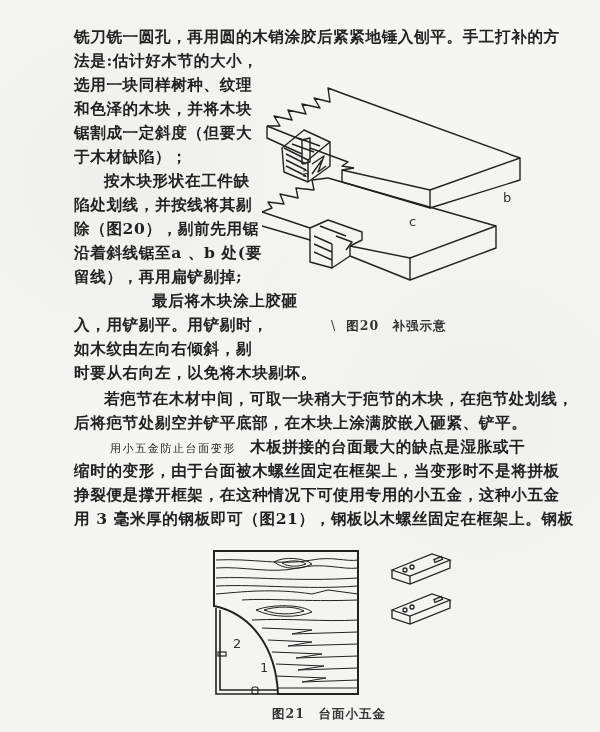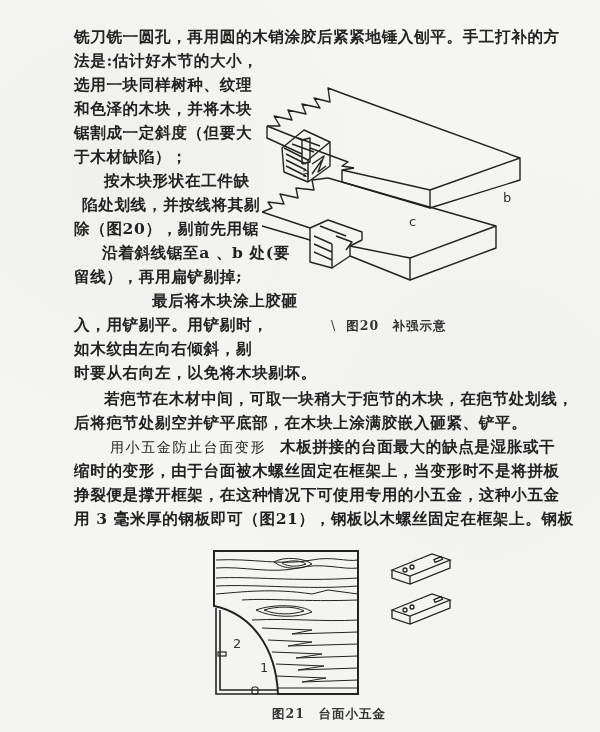--- a/index.html
+++ b/index.html
@@ -28,21 +28,21 @@
   }
   .fig-caption {
     position: absolute;
     font-size: 12.5px;
     font-weight: bold;
     letter-spacing: 1px;
     color: #333;
     white-space: nowrap;
   }
   .subhead {
-    font-size: 14px;
+    font-size: 11px;
     font-weight: normal;
     letter-spacing: 1.6px;
   }
   svg.fig { position: absolute; }
   .lbl {
     position: absolute; font-size: 13px; color: #333;
     font-family: "DejaVu Sans", sans-serif;
   }
 </style>
 </head>
@@ -51,23 +51,23 @@
 <div class="page">
 
   <div class="line" style="left:74px;top:26px;">铣刀铣一圆孔，再用圆的木销涂胶后紧紧地锤入刨平。手工打补的方</div>
   <div class="line" style="left:74px;top:50px;">法是:估计好木节的大小，</div>
   <div class="line" style="left:74px;top:74px;">选用一块同样树种、纹理</div>
   <div class="line" style="left:74px;top:98px;">和色泽的木块，并将木块</div>
   <div class="line" style="left:74px;top:122px;">锯割成一定斜度（但要大</div>
   <div class="line" style="left:74px;top:146px;">于木材缺陷）；</div>
 
   <div class="line" style="left:104px;top:170px;">按木块形状在工件缺</div>
-  <div class="line" style="left:74px;top:194px;margin-left:8px;">陷处划线，并按线将其剔</div>
+  <div class="line" style="left:74px;top:194px;">陷处划线，并按线将其剔</div>
   <div class="line" style="left:74px;top:218px;">除（图20），剔前先用锯</div>
-  <div class="line" style="left:74px;top:242px;margin-left:28px;">沿着斜线锯至a 、b 处(要</div>
+  <div class="line" style="left:74px;top:242px;">沿着斜线锯至a 、b 处(要</div>
   <div class="line" style="left:74px;top:266px;">留线），再用扁铲剔掉;</div>
 
   <div class="line" style="left:104px;top:290px;margin-left:48px;">最后将木块涂上胶砸</div>
   <div class="line" style="left:74px;top:314px;">入，用铲剔平。用铲剔时，</div>
   <div class="line" style="left:74px;top:338px;">如木纹由左向右倾斜，剔</div>
   <div class="line" style="left:74px;top:362px;">时要从右向左，以免将木块剔坏。</div>
 
   <svg class="fig" style="left:262px;top:86px;" width="280" height="240" viewBox="0 0 280 240" fill="none" stroke="#222" stroke-width="1.4" stroke-linejoin="round">
 
     <g>

